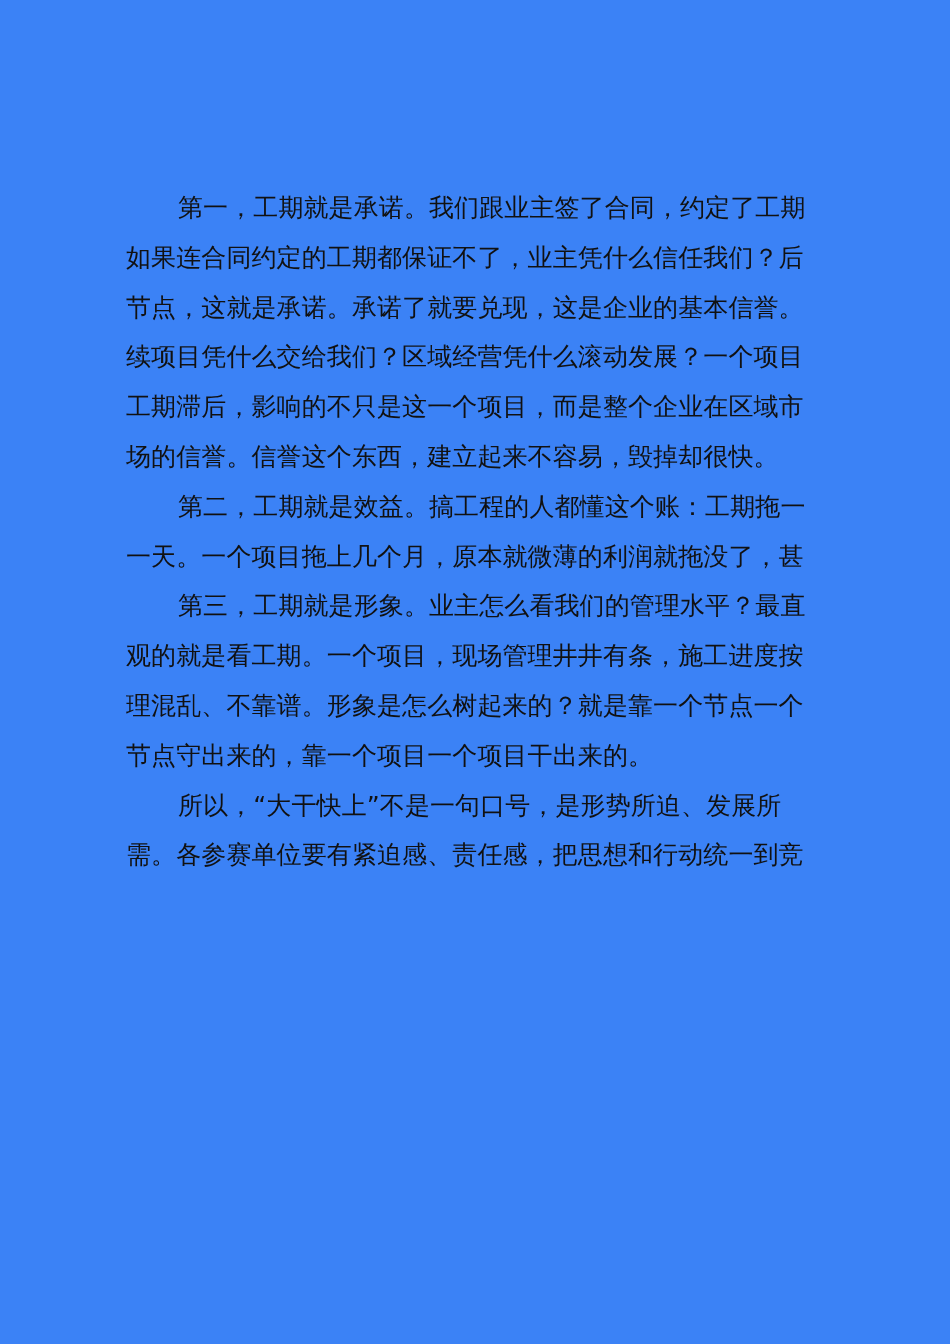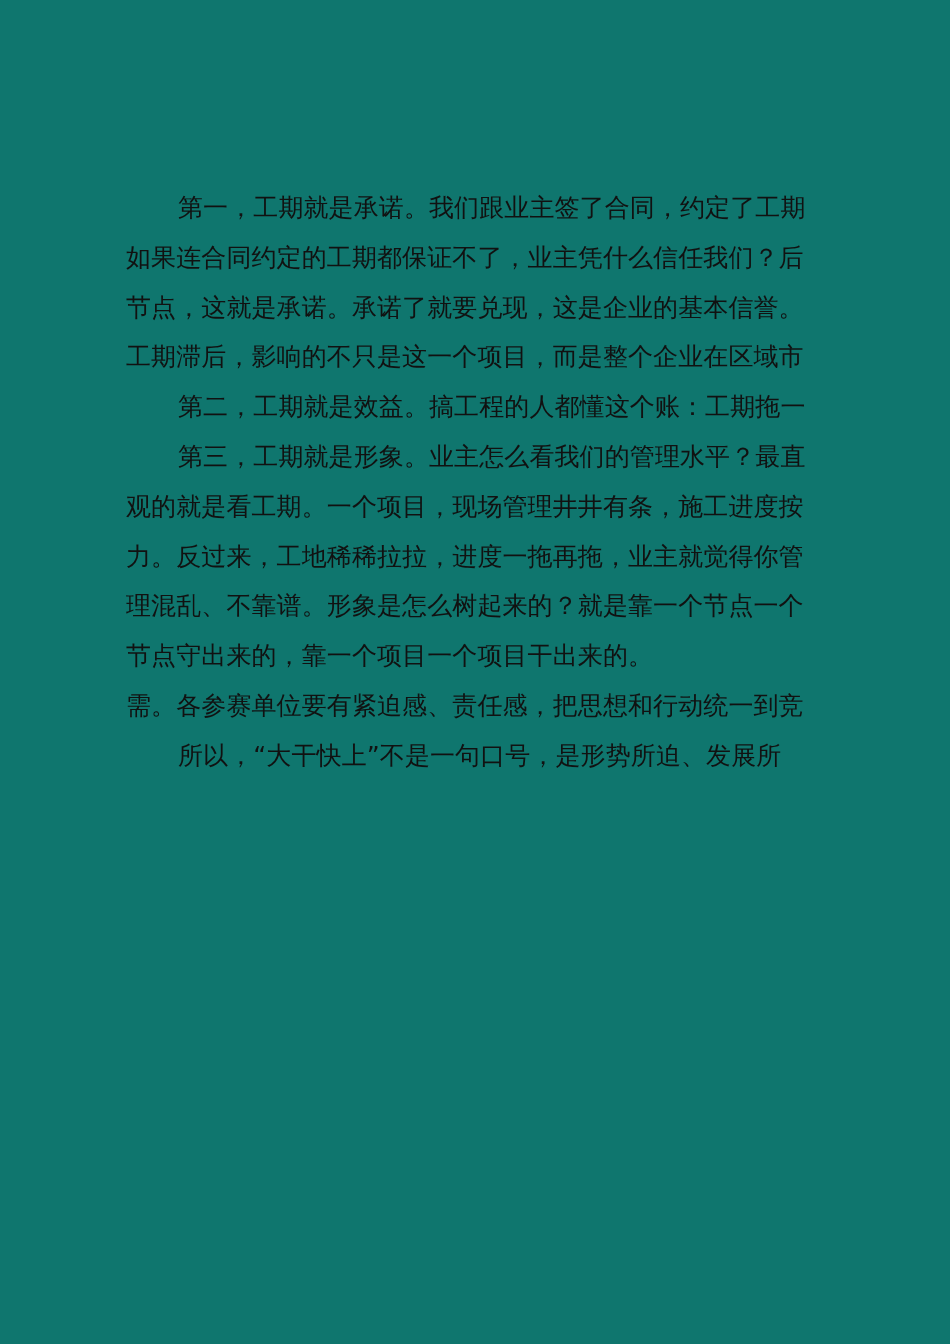--- a/index.html
+++ b/index.html
@@ -12,21 +12,21 @@
       height: 1344px;
       position: relative;
       overflow: hidden;
     }
     .page {
       position: absolute;
       left: 0;
       top: 0;
       width: 950px;
       height: 1344px;
-      background: #0f766e;
+      background: #3b82f6;
     }
     .content {
       position: absolute;
       left: 126px;
       top: 183px;
       width: 710px;
     }
     .line {
       height: 49.8px;
       line-height: 49.8px;
@@ -43,34 +43,36 @@
 </head>
 <body>
 
 <div class="page">
   <div class="content">
 
     <div>
       <div class="line indent">第一，工期就是承诺。我们跟业主签了合同，约定了工期</div>
       <div class="line">如果连合同约定的工期都保证不了，业主凭什么信任我们？后</div>
       <div class="line">节点，这就是承诺。承诺了就要兑现，这是企业的基本信誉。</div>
+      <div class="line">续项目凭什么交给我们？区域经营凭什么滚动发展？一个项目</div>
       <div class="line">工期滞后，影响的不只是这一个项目，而是整个企业在区域市</div>
+      <div class="line">场的信誉。信誉这个东西，建立起来不容易，毁掉却很快。</div>
     </div>
 
     <div>
       <div class="line indent">第二，工期就是效益。搞工程的人都懂这个账：工期拖一</div>
+      <div class="line">一天。一个项目拖上几个月，原本就微薄的利润就拖没了，甚</div>
     </div>
 
     <div>
       <div class="line indent">第三，工期就是形象。业主怎么看我们的管理水平？最直</div>
       <div class="line">观的就是看工期。一个项目，现场管理井井有条，施工进度按</div>
-      <div class="line">力。反过来，工地稀稀拉拉，进度一拖再拖，业主就觉得你管</div>
       <div class="line">理混乱、不靠谱。形象是怎么树起来的？就是靠一个节点一个</div>
       <div class="line">节点守出来的，靠一个项目一个项目干出来的。</div>
     </div>
 
     <div>
+      <div class="line indent">所以，“大干快上”不是一句口号，是形势所迫、发展所</div>
       <div class="line">需。各参赛单位要有紧迫感、责任感，把思想和行动统一到竞</div>
-      <div class="line indent">所以，“大干快上”不是一句口号，是形势所迫、发展所</div>
     </div>
 
   </div>
 </div>
 
 </body></html>

